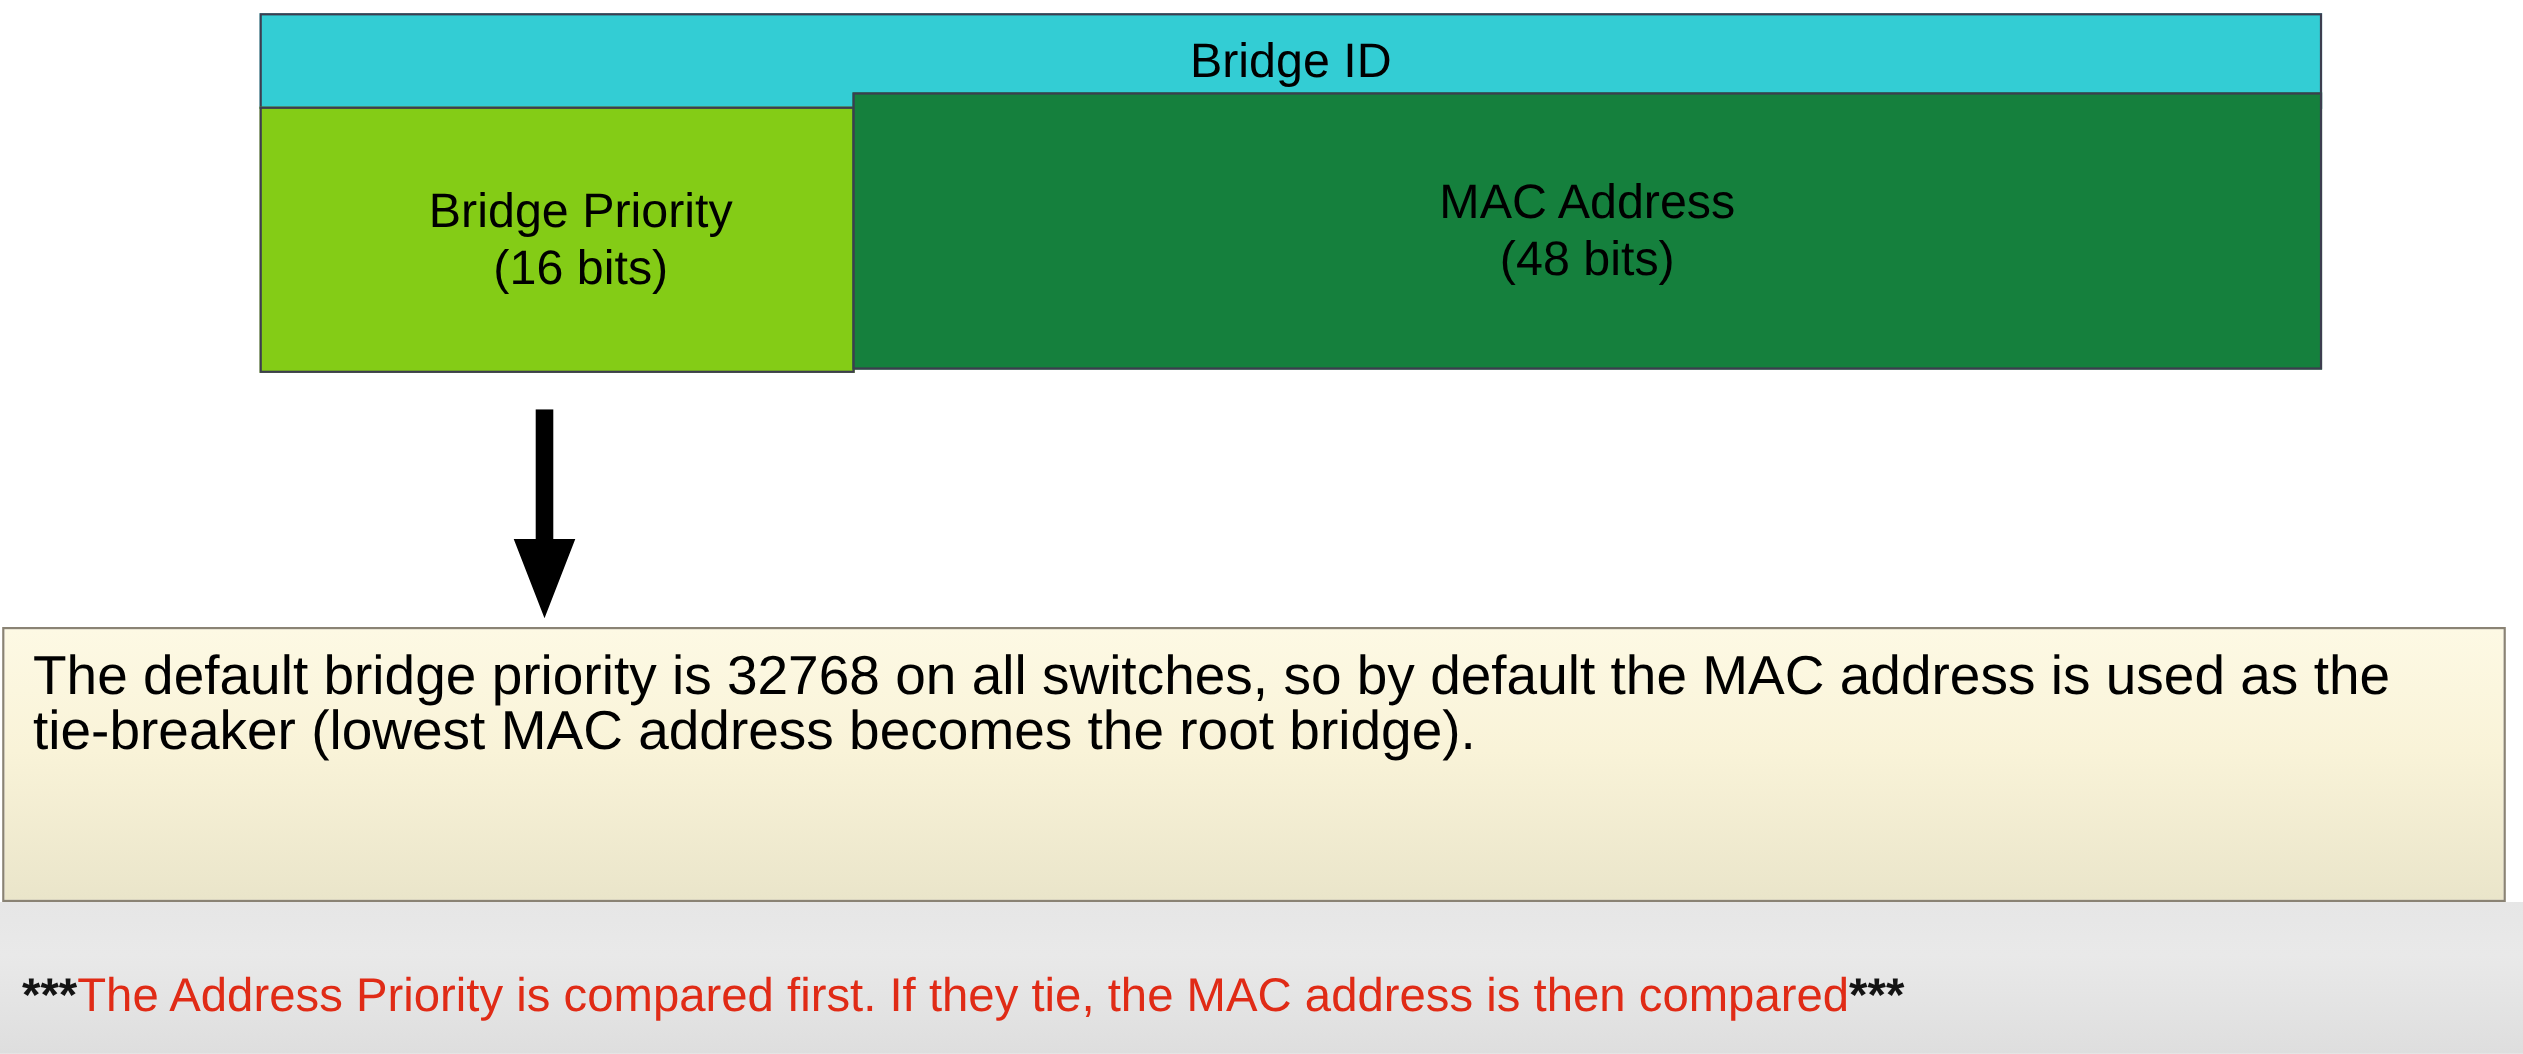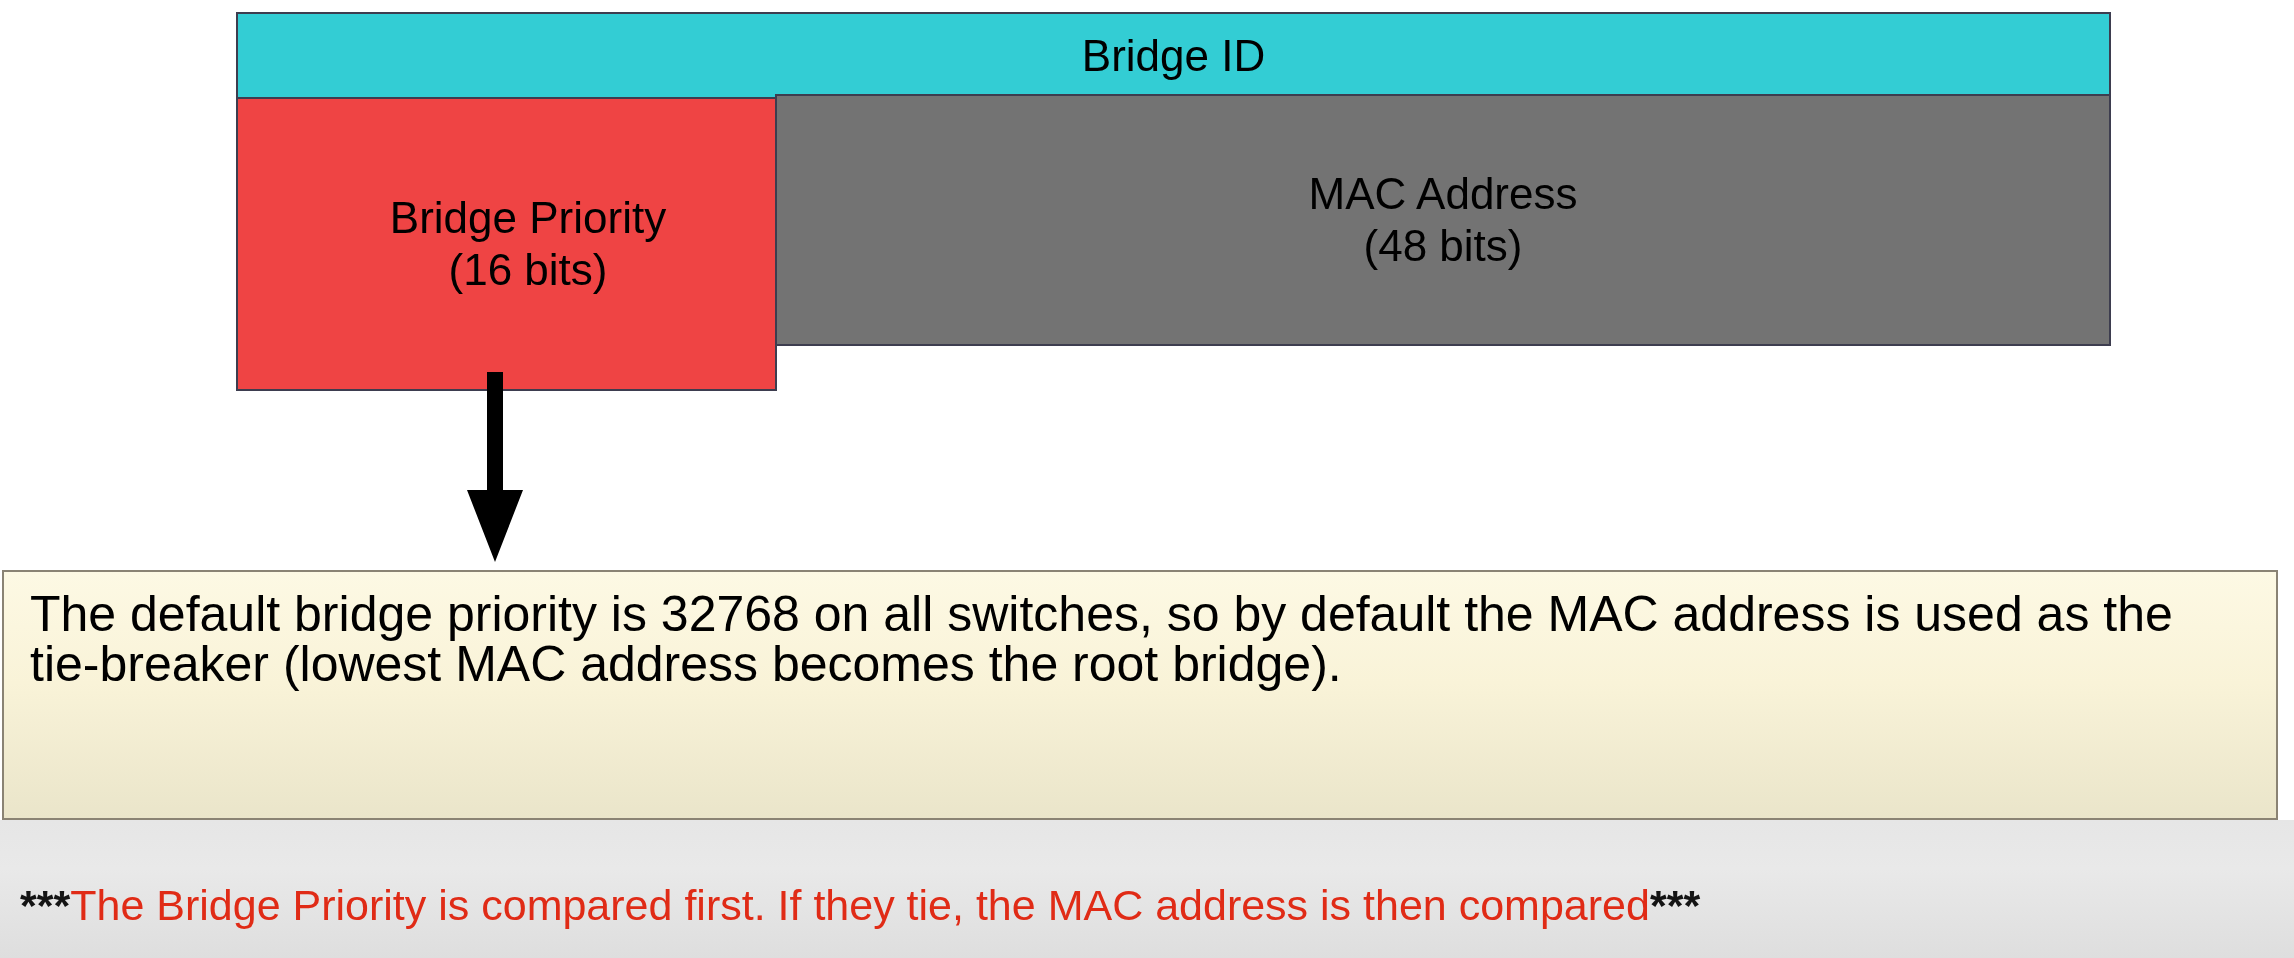--- a/index.html
+++ b/index.html
@@ -50,31 +50,31 @@
     top: 0;
     width: 1875px;
     height: 87px;
     background: #33cdd4;
     font-size: 44px;
   }
   #cell-bridge-priority {
     left: 0;
     top: 85px;
     width: 541px;
-    height: 294px;
-    background: #ef4444;
+    height: 242px;
+    background: #84cc16;
     font-size: 44px;
     padding-left: 43px;
   }
   #cell-mac-address {
     left: 539px;
-    top: 82px;
+    top: 72px;
     width: 1336px;
     height: 252px;
-    background: #737373;
+    background: #15803d;
     font-size: 44px;
   }
 
   
   #down-arrow {
     position: absolute;
     left: 455px;
     top: 372px;
     width: 80px;
     height: 195px;
@@ -142,14 +142,14 @@
   <svg width="80" height="195" viewBox="0 0 80 195" xmlns="http://www.w3.org/2000/svg">
     <polygon points="32,0 48,0 48,118 68,118 40,190 12,118 32,118" fill="#000000"></polygon>
   </svg>
 </div>
 
 <div id="callout-box">
   <span id="callout-text">The default bridge priority is 32768 on all switches, so by default the MAC address is used as the tie-breaker (lowest MAC address becomes the root bridge).</span>
 </div>
 
 <div id="footnote-line">
-  <span class="stars">***</span><span>The Bridge Priority is compared first.  If they tie, the MAC address is then compared</span><span class="stars">***</span>
+  <span class="stars">***</span><span>The Address Priority is compared first.  If they tie, the MAC address is then compared</span><span class="stars">***</span>
 </div>
 
 </body></html>

